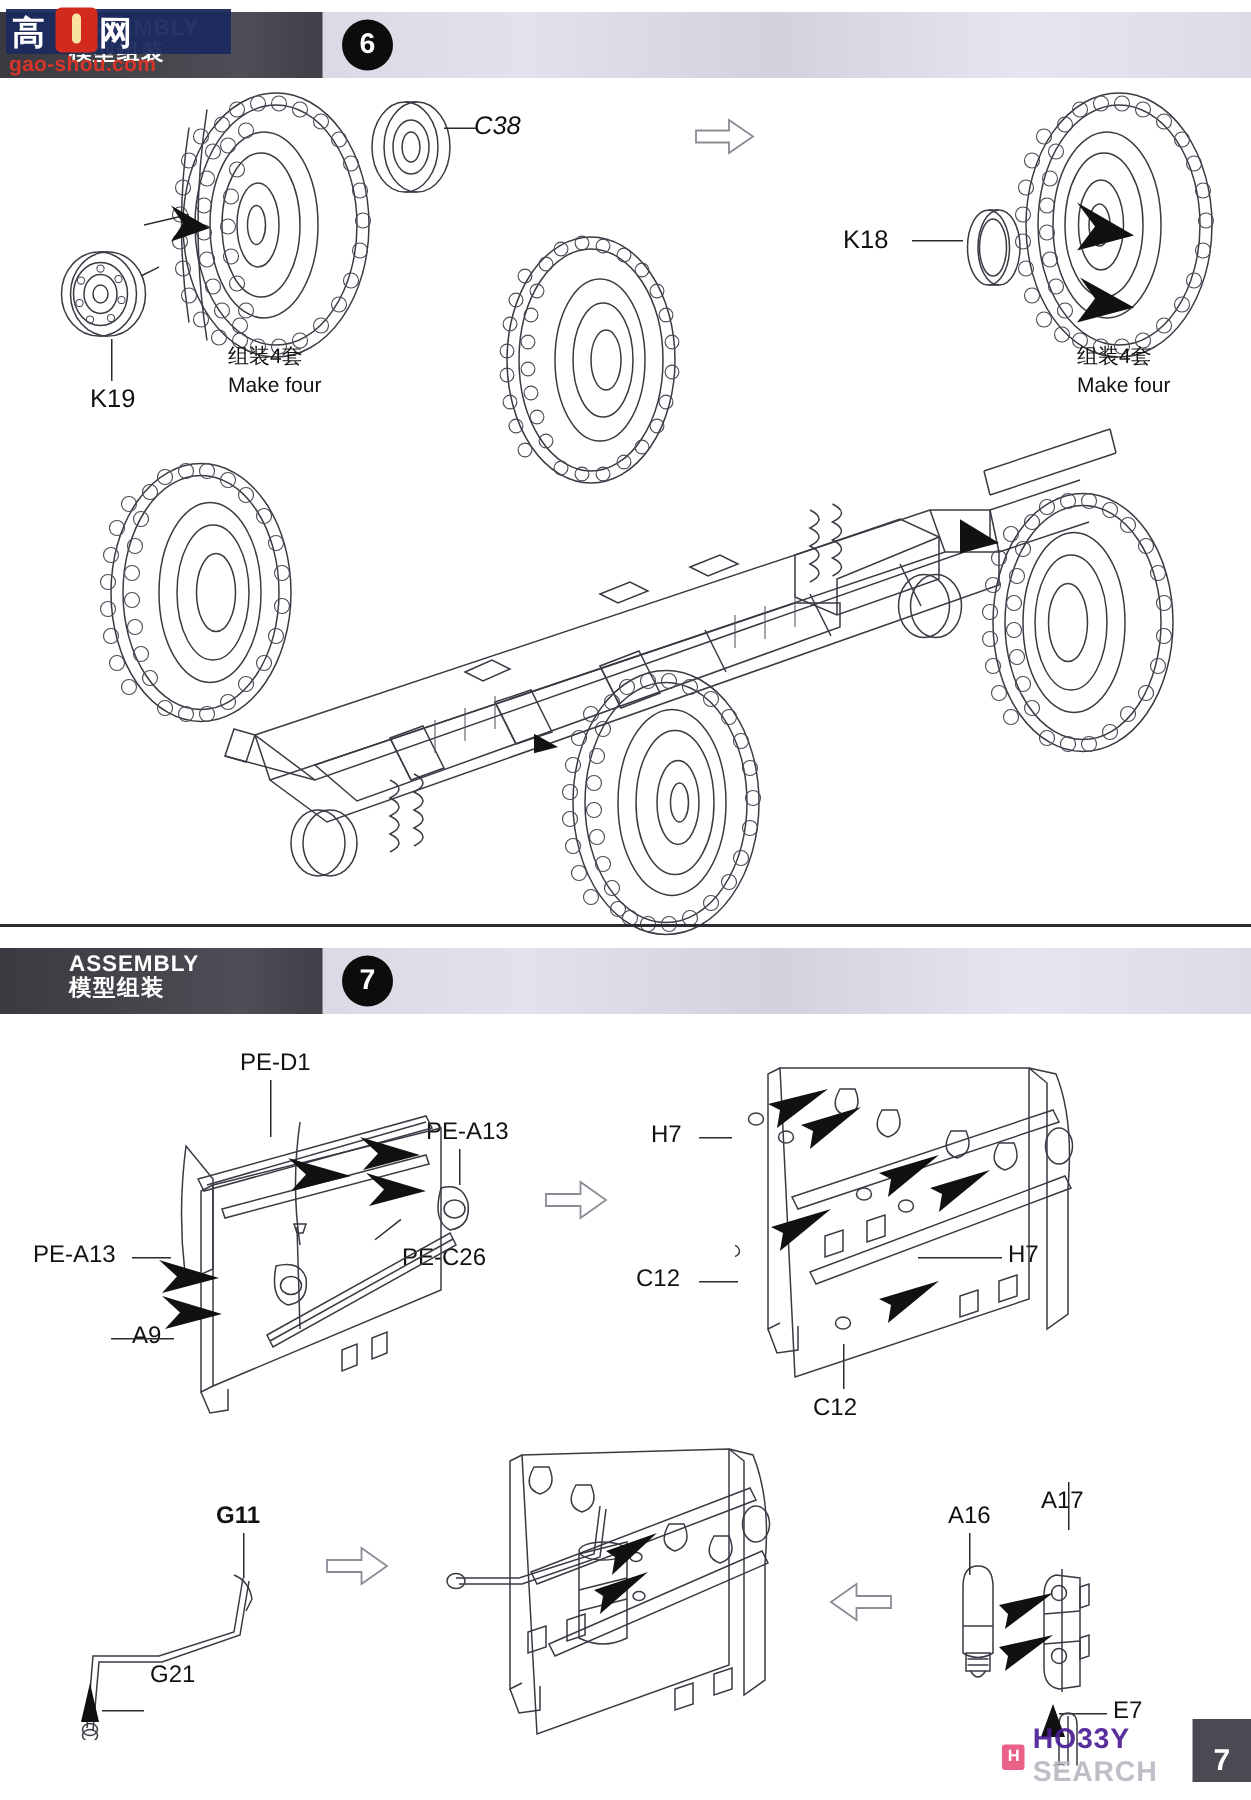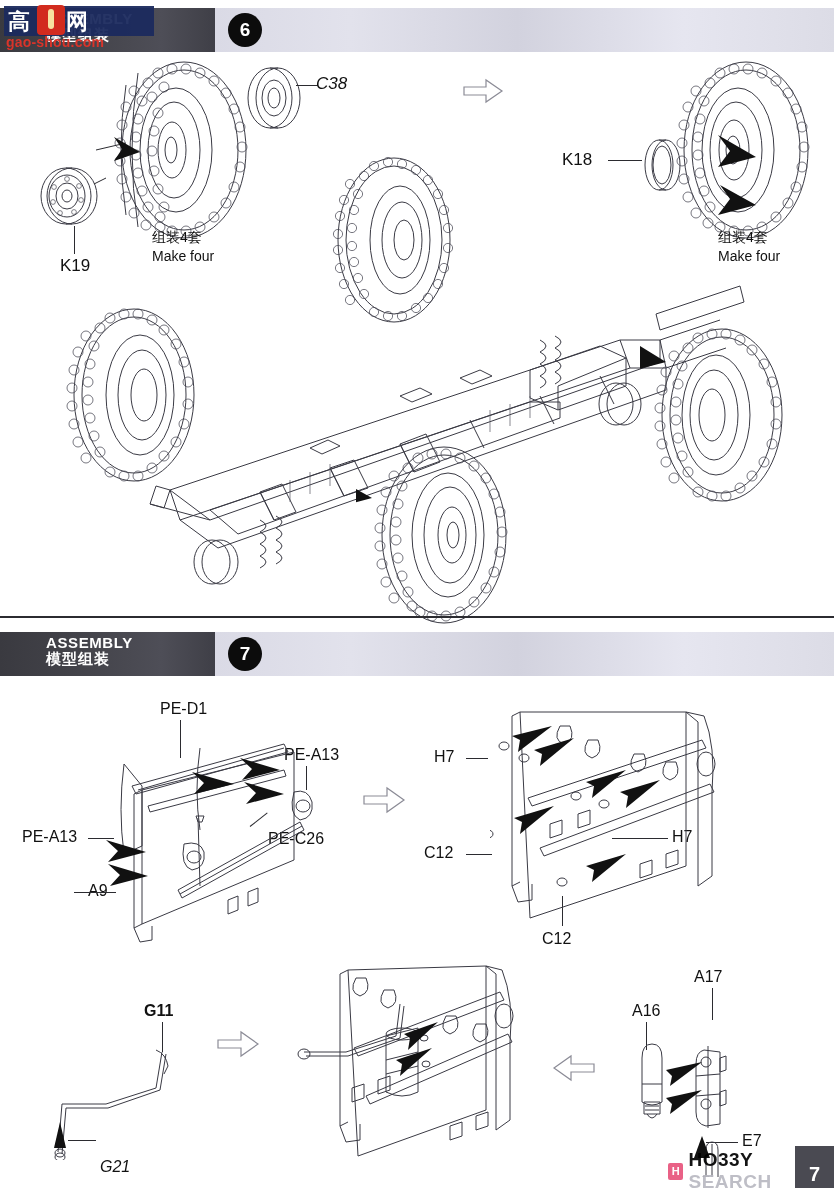--- a/index.html
+++ b/index.html
@@ -76,21 +76,21 @@
     display:flex;align-items:center;gap:5px;opacity:.92;
   }
   .hs-wm .mark{
     width:17px;height:17px;background:#e8547c;border-radius:2px;
     display:flex;align-items:center;justify-content:center;
     color:#fff;font-size:11px;font-weight:bold;
   }
   .hs-wm .txt{
     font-size:19px;font-weight:bold;letter-spacing:.5px;color:#b9b9c2;
   }
-  .hs-wm .txt .pink{color:#000000;}
+  .hs-wm .txt .pink{color:#4c1d95;}
   .pagenum{
     position:absolute;left:795px;top:1146px;width:39px;height:42px;
     background:#4a4a52;color:#fff;font-size:20px;font-weight:bold;
     display:flex;align-items:flex-end;justify-content:center;
     padding-bottom:2px;box-sizing:border-box;
   }
 </style>
 </head>
 <body>
 
@@ -648,21 +648,21 @@
         <path d="M130 86 L170 74 L136 102 L138 90 Z"></path>
         <path d="M24 112 L64 100 L30 128 L32 116 Z"></path>
         <path d="M96 160 L136 148 L102 176 L104 164 Z"></path>
       </g>
     </svg>
   </div>
 
   <div class="lbl" style="left:144px;top:1002px;font-weight:bold;">G11</div>
   <div class="leader v" style="left:162px;top:1022px;height:30px;"></div>
 
-  <div class="lbl" style="left:100px;top:1158px;font-style:italic;">G21</div>
+  <div class="lbl" style="left:100px;top:1108px;">G21</div>
   <div class="leader h" style="left:68px;top:1140px;width:28px;"></div>
 
   <div class="art" style="left:36px;top:1040px;">
     <svg width="170" height="120" viewBox="0 0 170 120">
       <g fill="none" stroke="#3a3a44" stroke-width="1">
         <path d="M126 12 L120 48 L70 64 L26 64 L22 112"></path>
         <path d="M130 14 L124 50 L72 68 L30 68 L26 114"></path>
         <path d="M120 10 Q130 14 132 26 L128 34"></path>
         <ellipse cx="24" cy="113" rx="5" ry="4"></ellipse>
         <ellipse cx="24" cy="117" rx="5" ry="4"></ellipse>
@@ -713,21 +713,21 @@
       </g>
     </svg>
   </div>
 
   <div class="art" style="left:552px;top:1054px;">
     <svg width="44" height="28" viewBox="0 0 44 28">
       <path d="M42 10 H19 V2 L2 14 L19 26 V18 H42 Z" fill="#fff" stroke="#8b8b96" stroke-width="1.2"></path>
     </svg>
   </div>
 
-  <div class="lbl" style="left:694px;top:968px;">A17</div>
+  <div class="lbl" style="left:694px;top:992px;">A17</div>
   <div class="leader v" style="left:712px;top:988px;height:32px;"></div>
 
   <div class="lbl" style="left:632px;top:1002px;">A16</div>
   <div class="leader v" style="left:646px;top:1022px;height:28px;"></div>
 
   <div class="lbl" style="left:742px;top:1132px;">E7</div>
   <div class="leader h" style="left:706px;top:1142px;width:32px;"></div>
 
   <div class="art" style="left:628px;top:1032px;">
     <svg width="140" height="145" viewBox="0 0 140 145">

